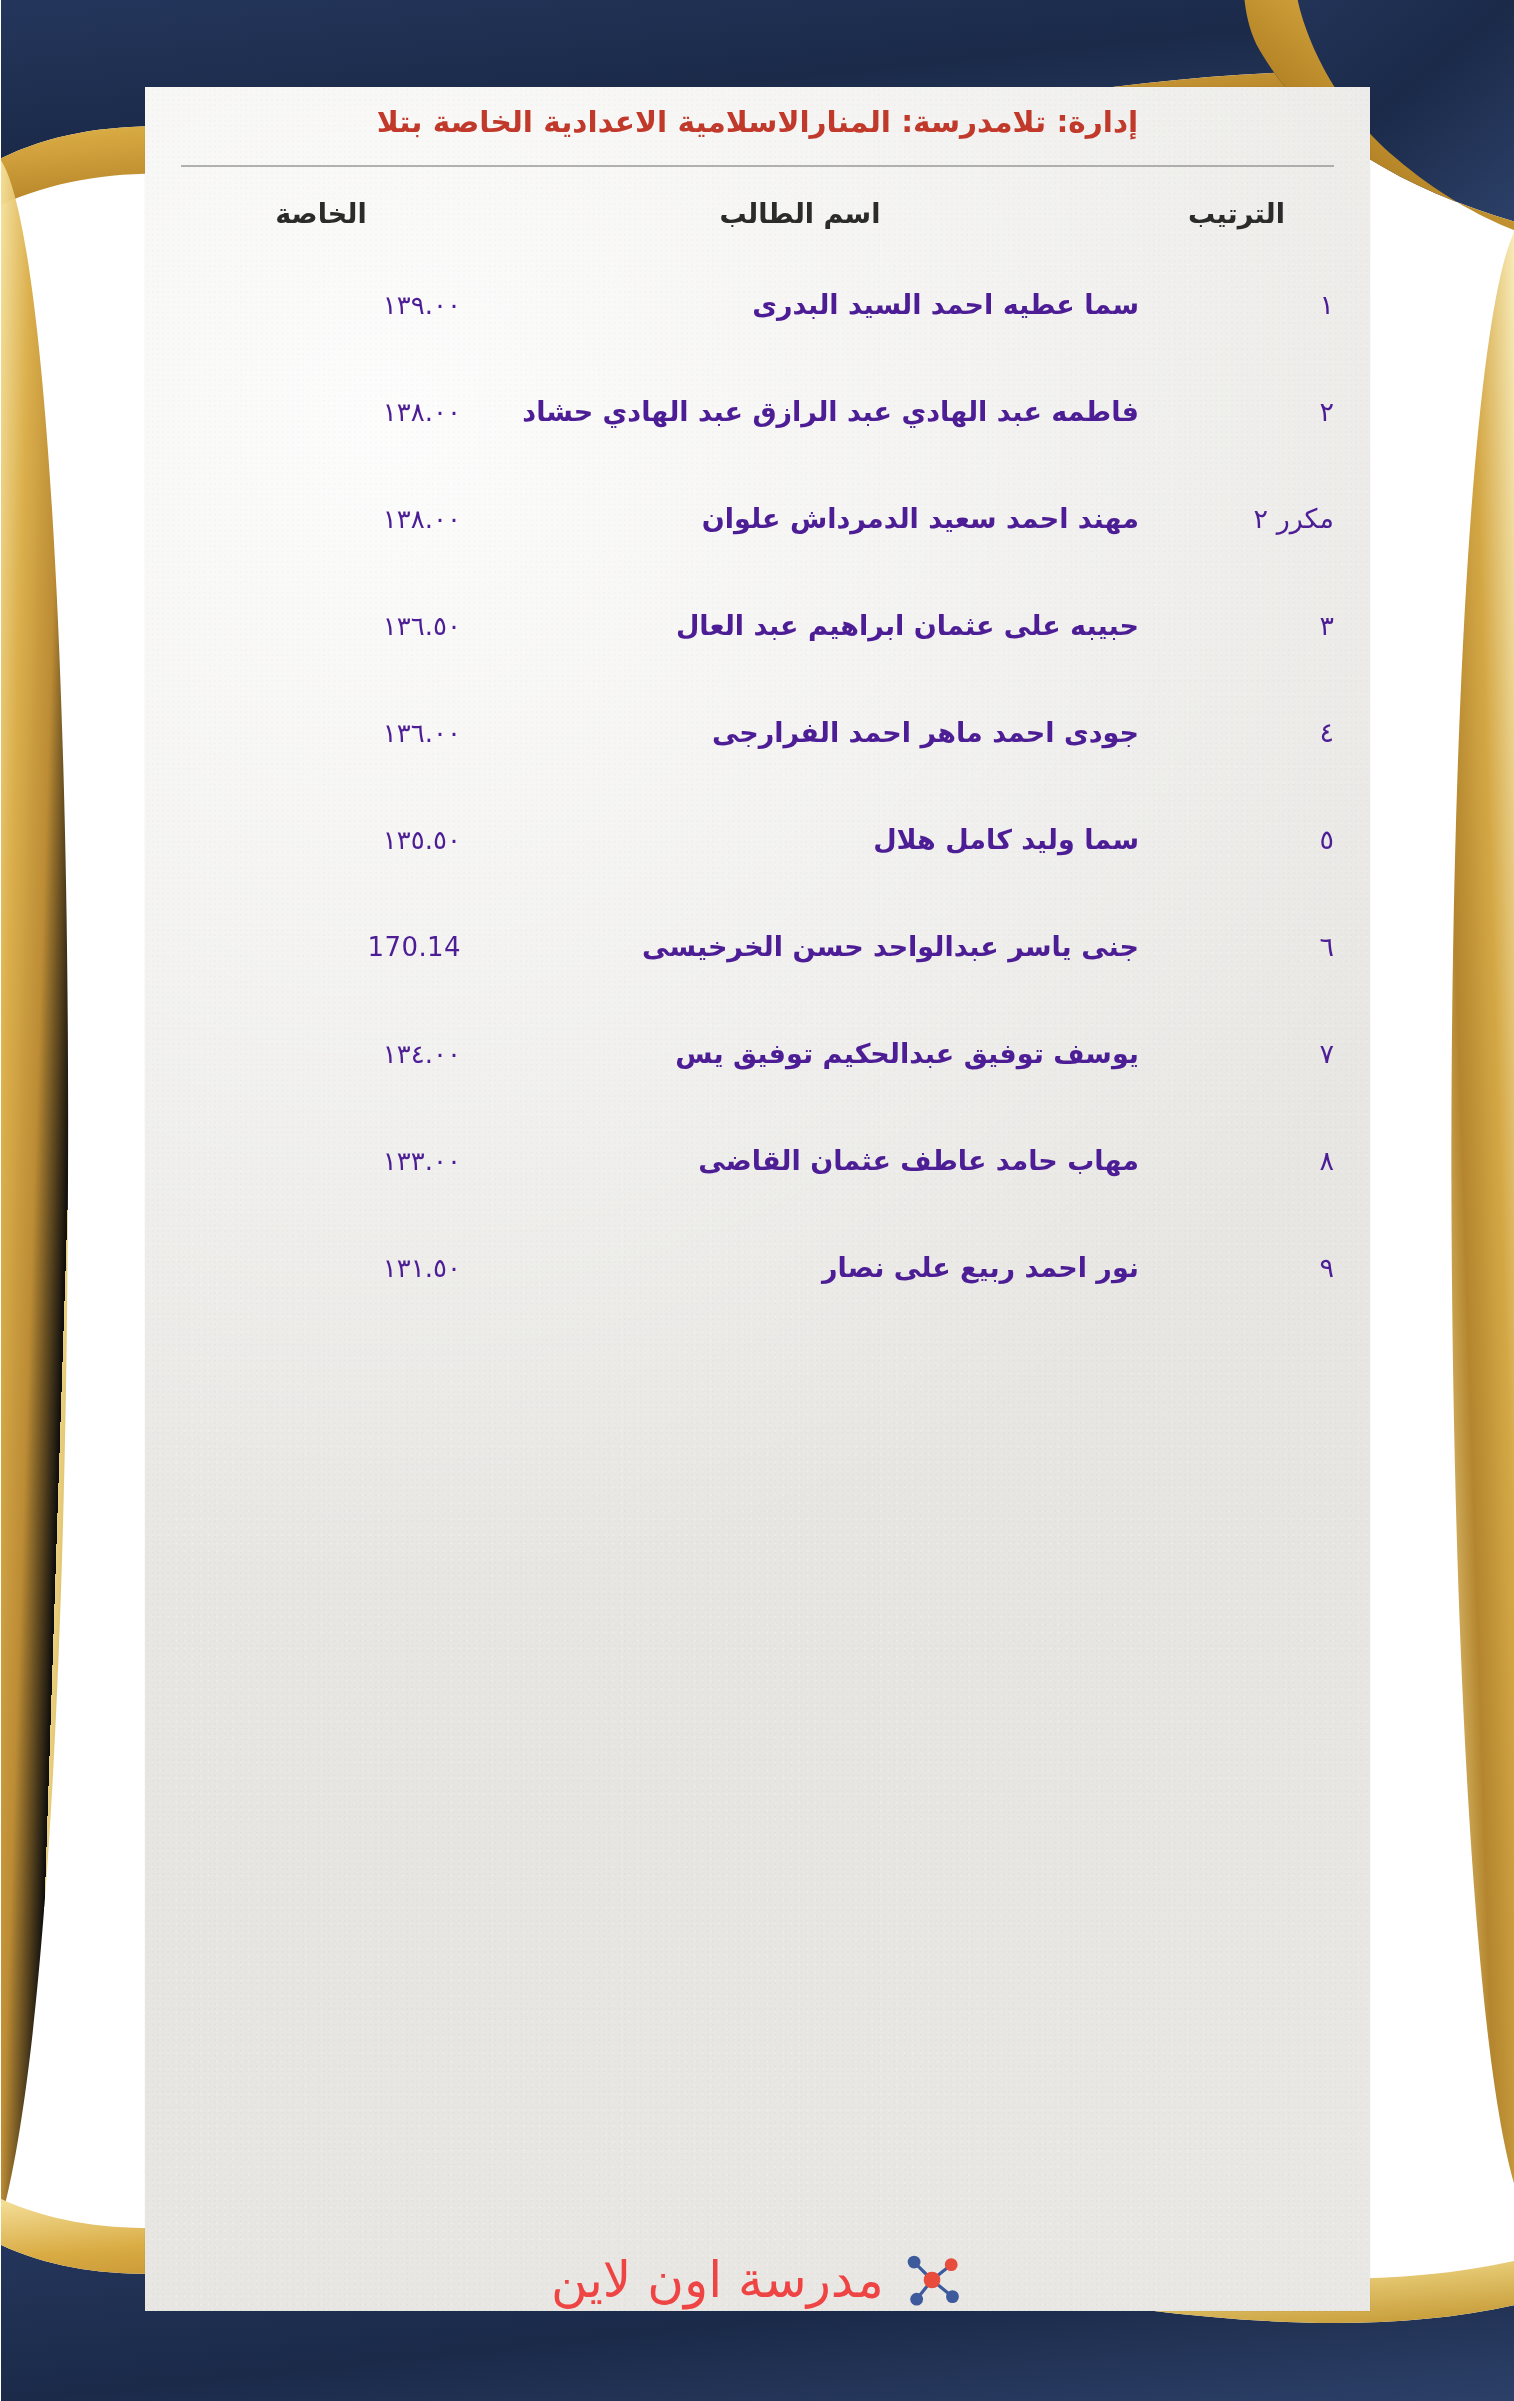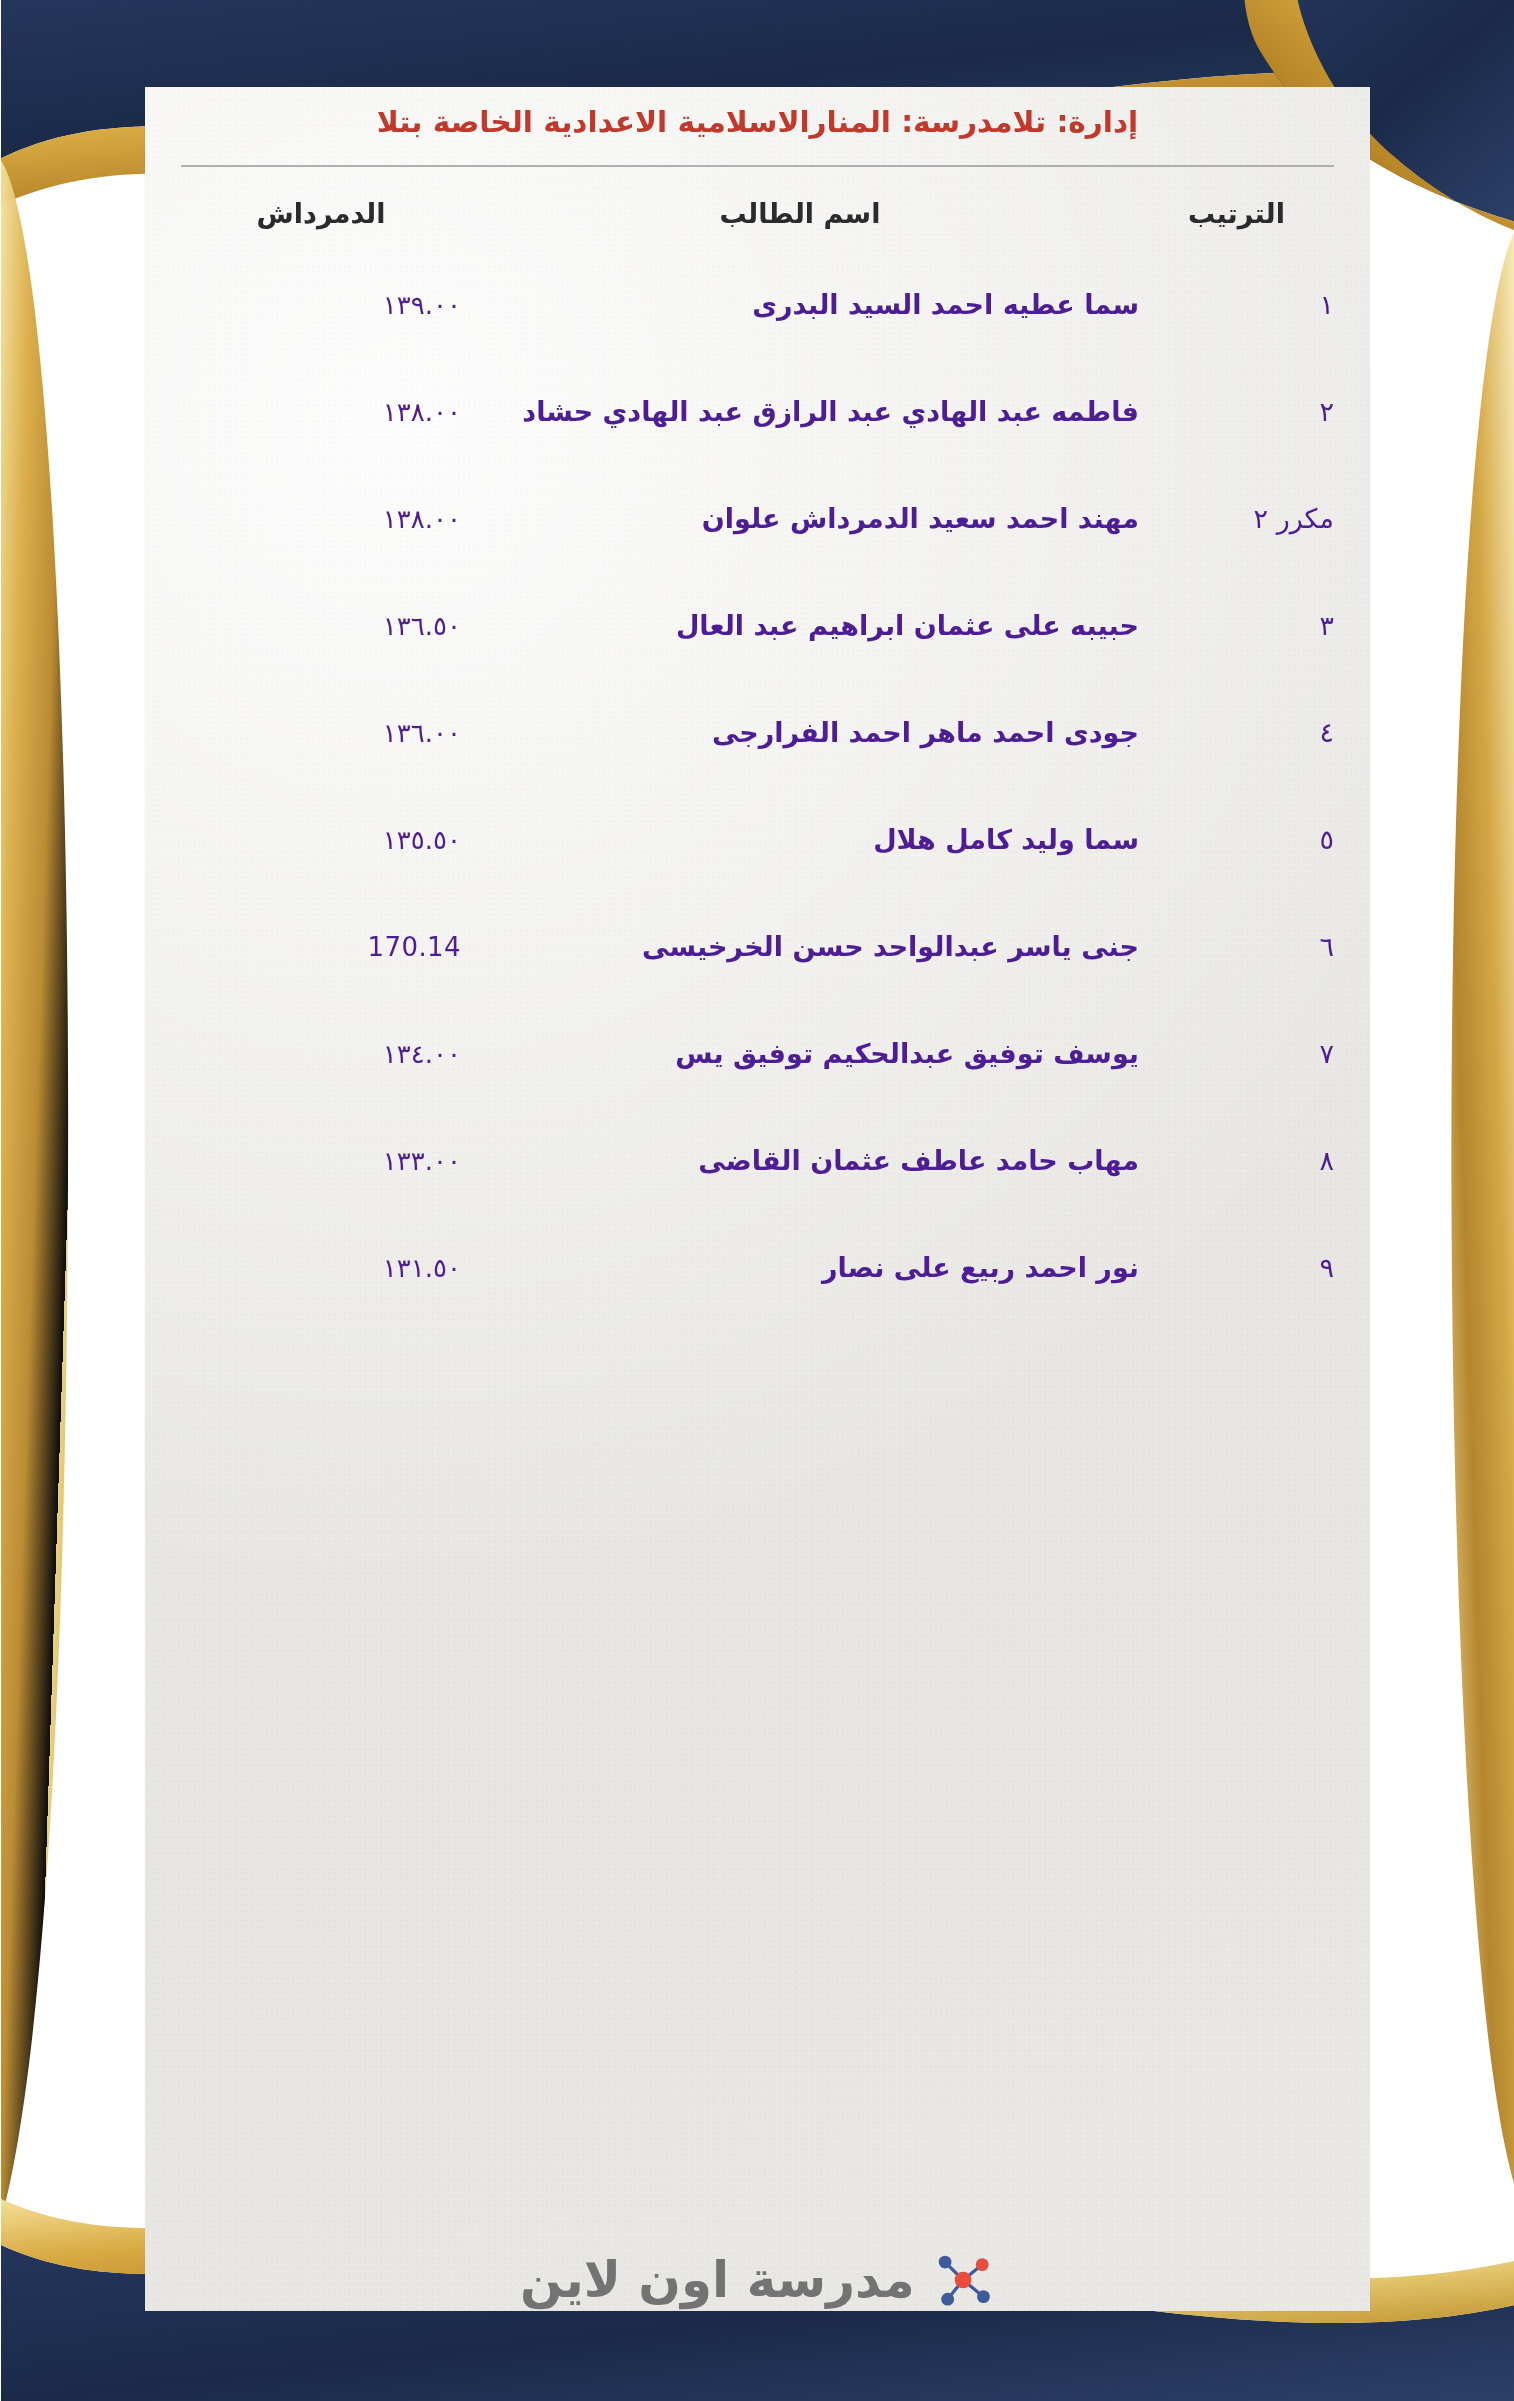--- a/index.html
+++ b/index.html
@@ -142,22 +142,22 @@
   }
   .logo-line1 {
     display: flex;
     flex-direction: row-reverse;
     align-items: center;
     justify-content: center;
     gap: 16.3px;
   }
   .logo-text-ar {
     font-size: 50px;
-    font-weight: bold;
-    color: #737373;
+    font-weight: normal;
+    color: #ef4444;
     line-height: 1;
     text-align: center;
   }
   .logo-mark {
     width: 64px;
     height: 64px;
     position: relative;
   }
   .logo-text-en {
     margin-top: 5.9px;
@@ -222,21 +222,21 @@
       <span class="subtitle-admin">إدارة: تلا</span>
     </div>
 
     <div class="divider"></div>
 
     <table class="ranking">
       <thead>
         <tr>
           <th class="col-rank">الترتيب</th>
           <th class="col-name">اسم الطالب</th>
-          <th class="col-total">الدمرداش</th>
+          <th class="col-total">الخاصة</th>
         </tr>
       </thead>
       <tbody id="ranking-body">
           <tr>
             <td class="rank">١</td>
             <td class="name">سما عطيه احمد السيد البدرى</td>
             <td class="total">١٣٩.٠٠</td>
           </tr>
           <tr>
             <td class="rank">٢</td>

